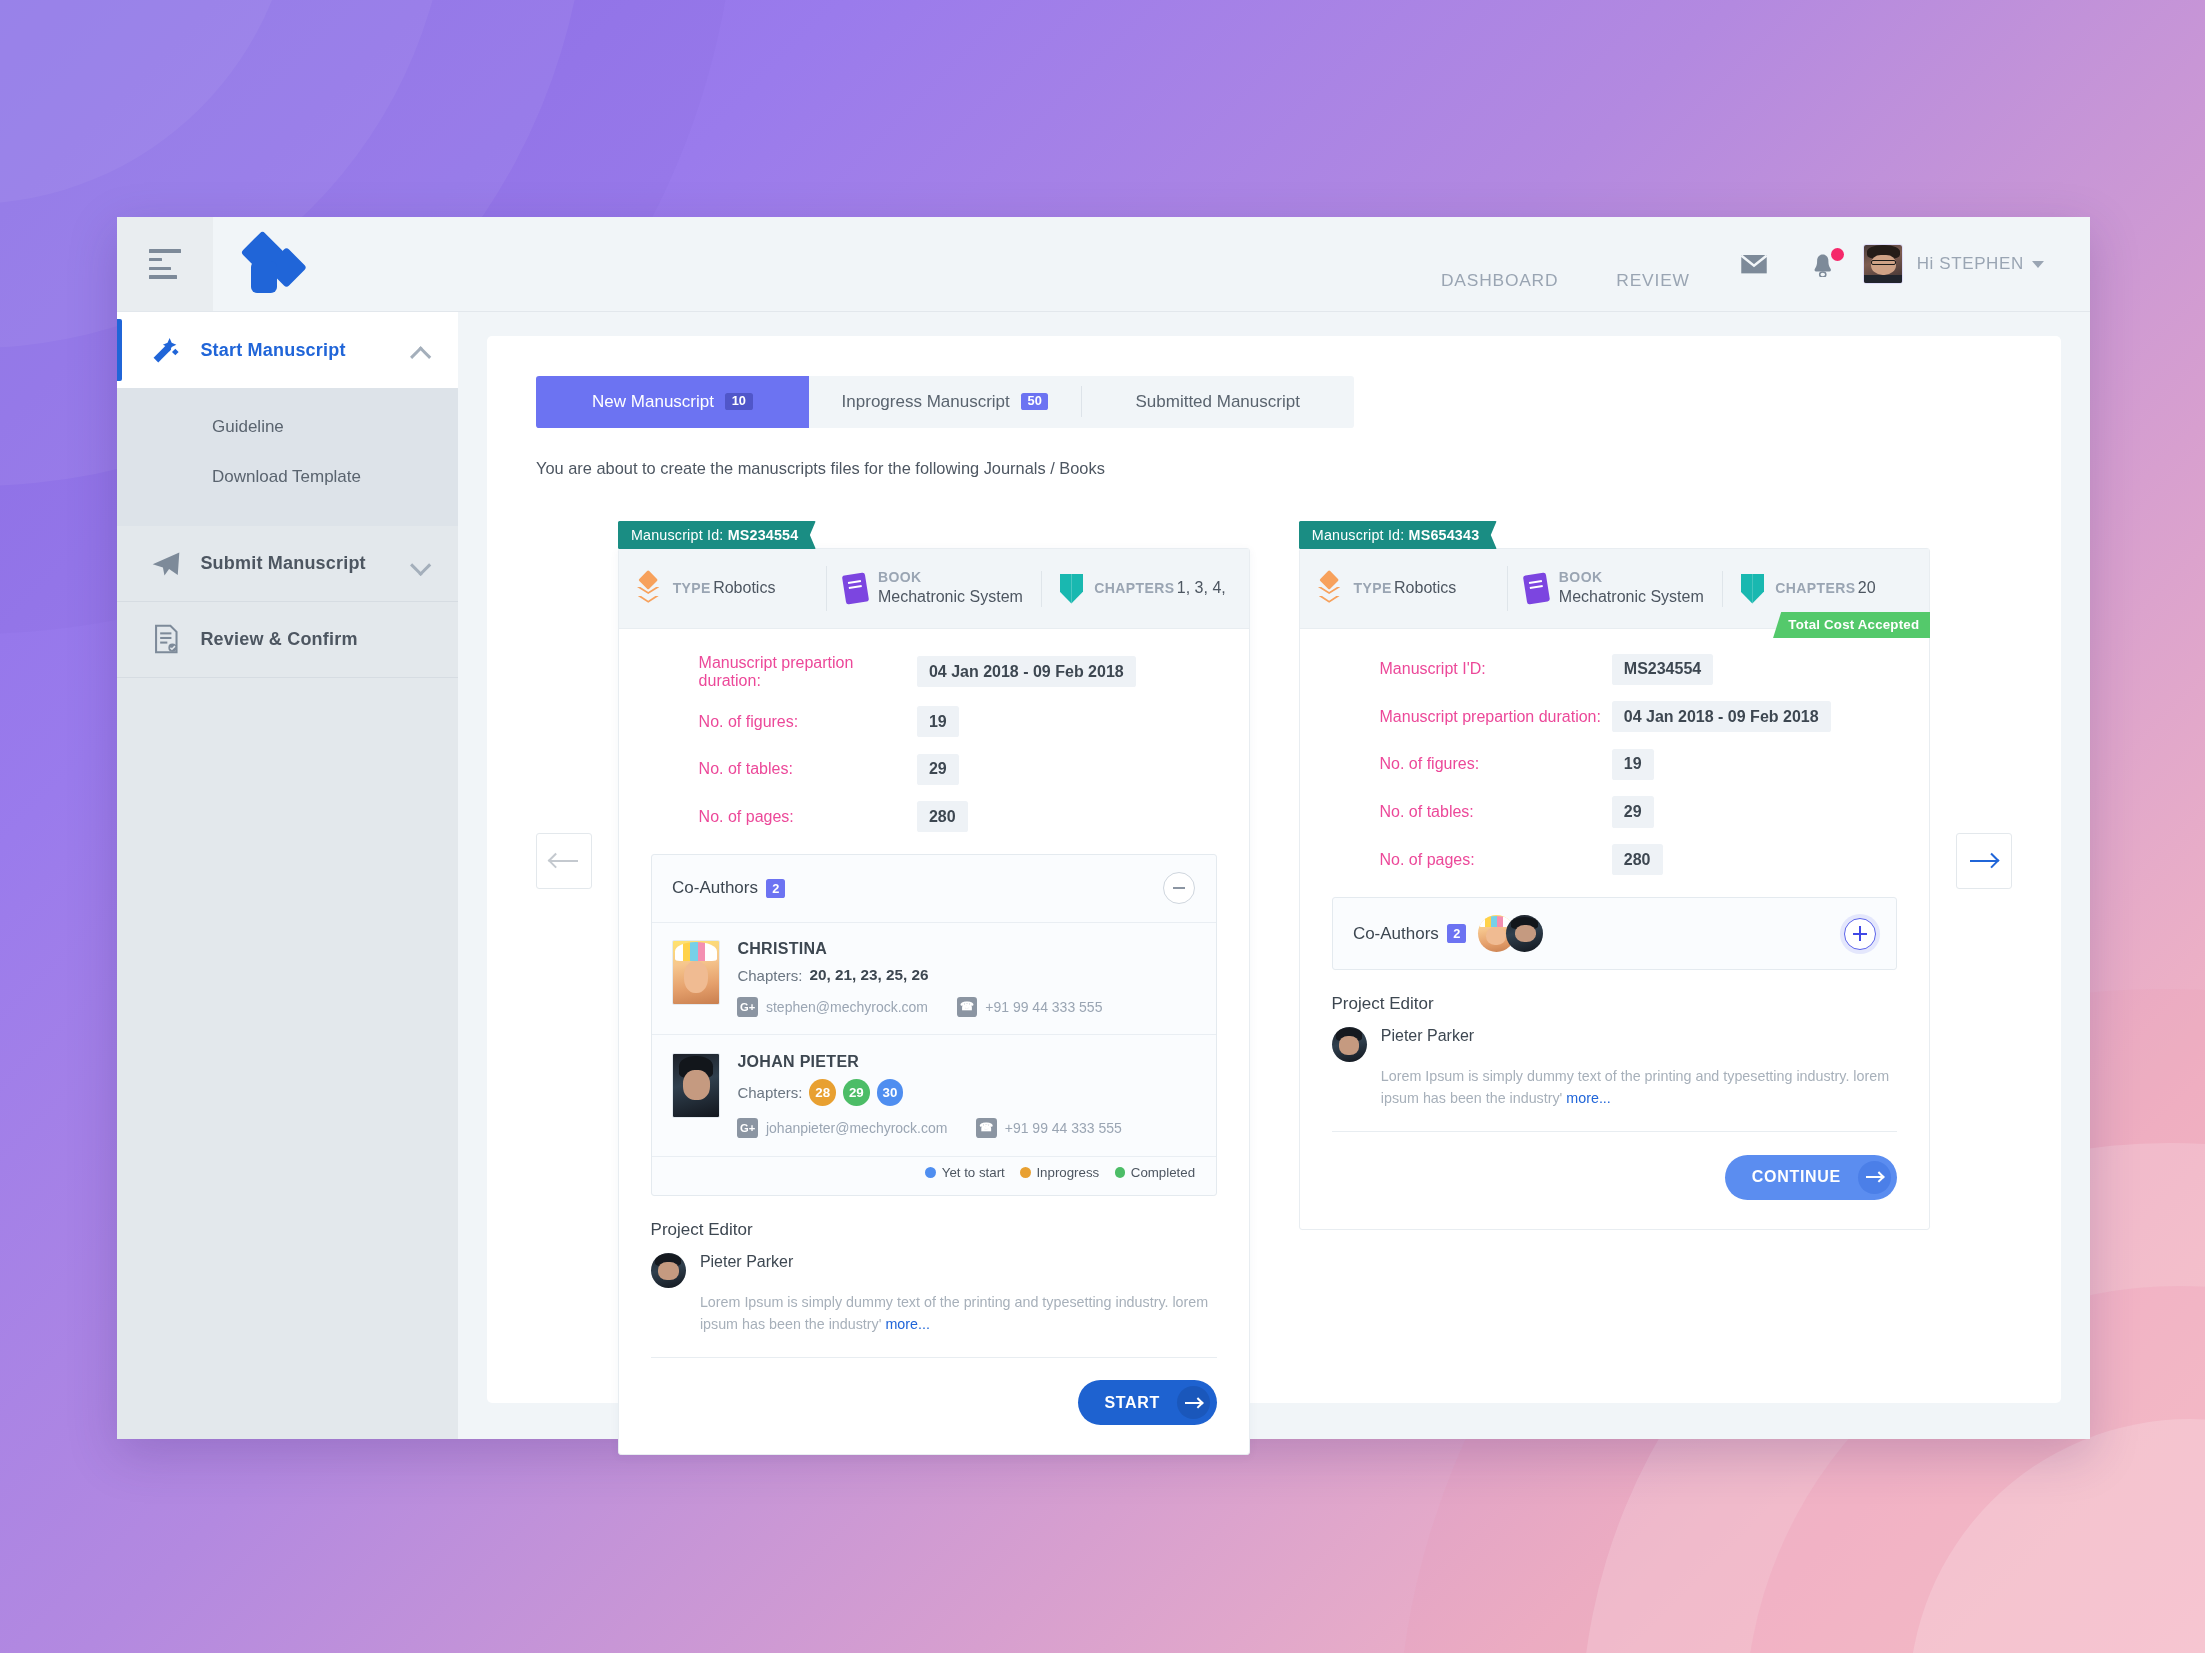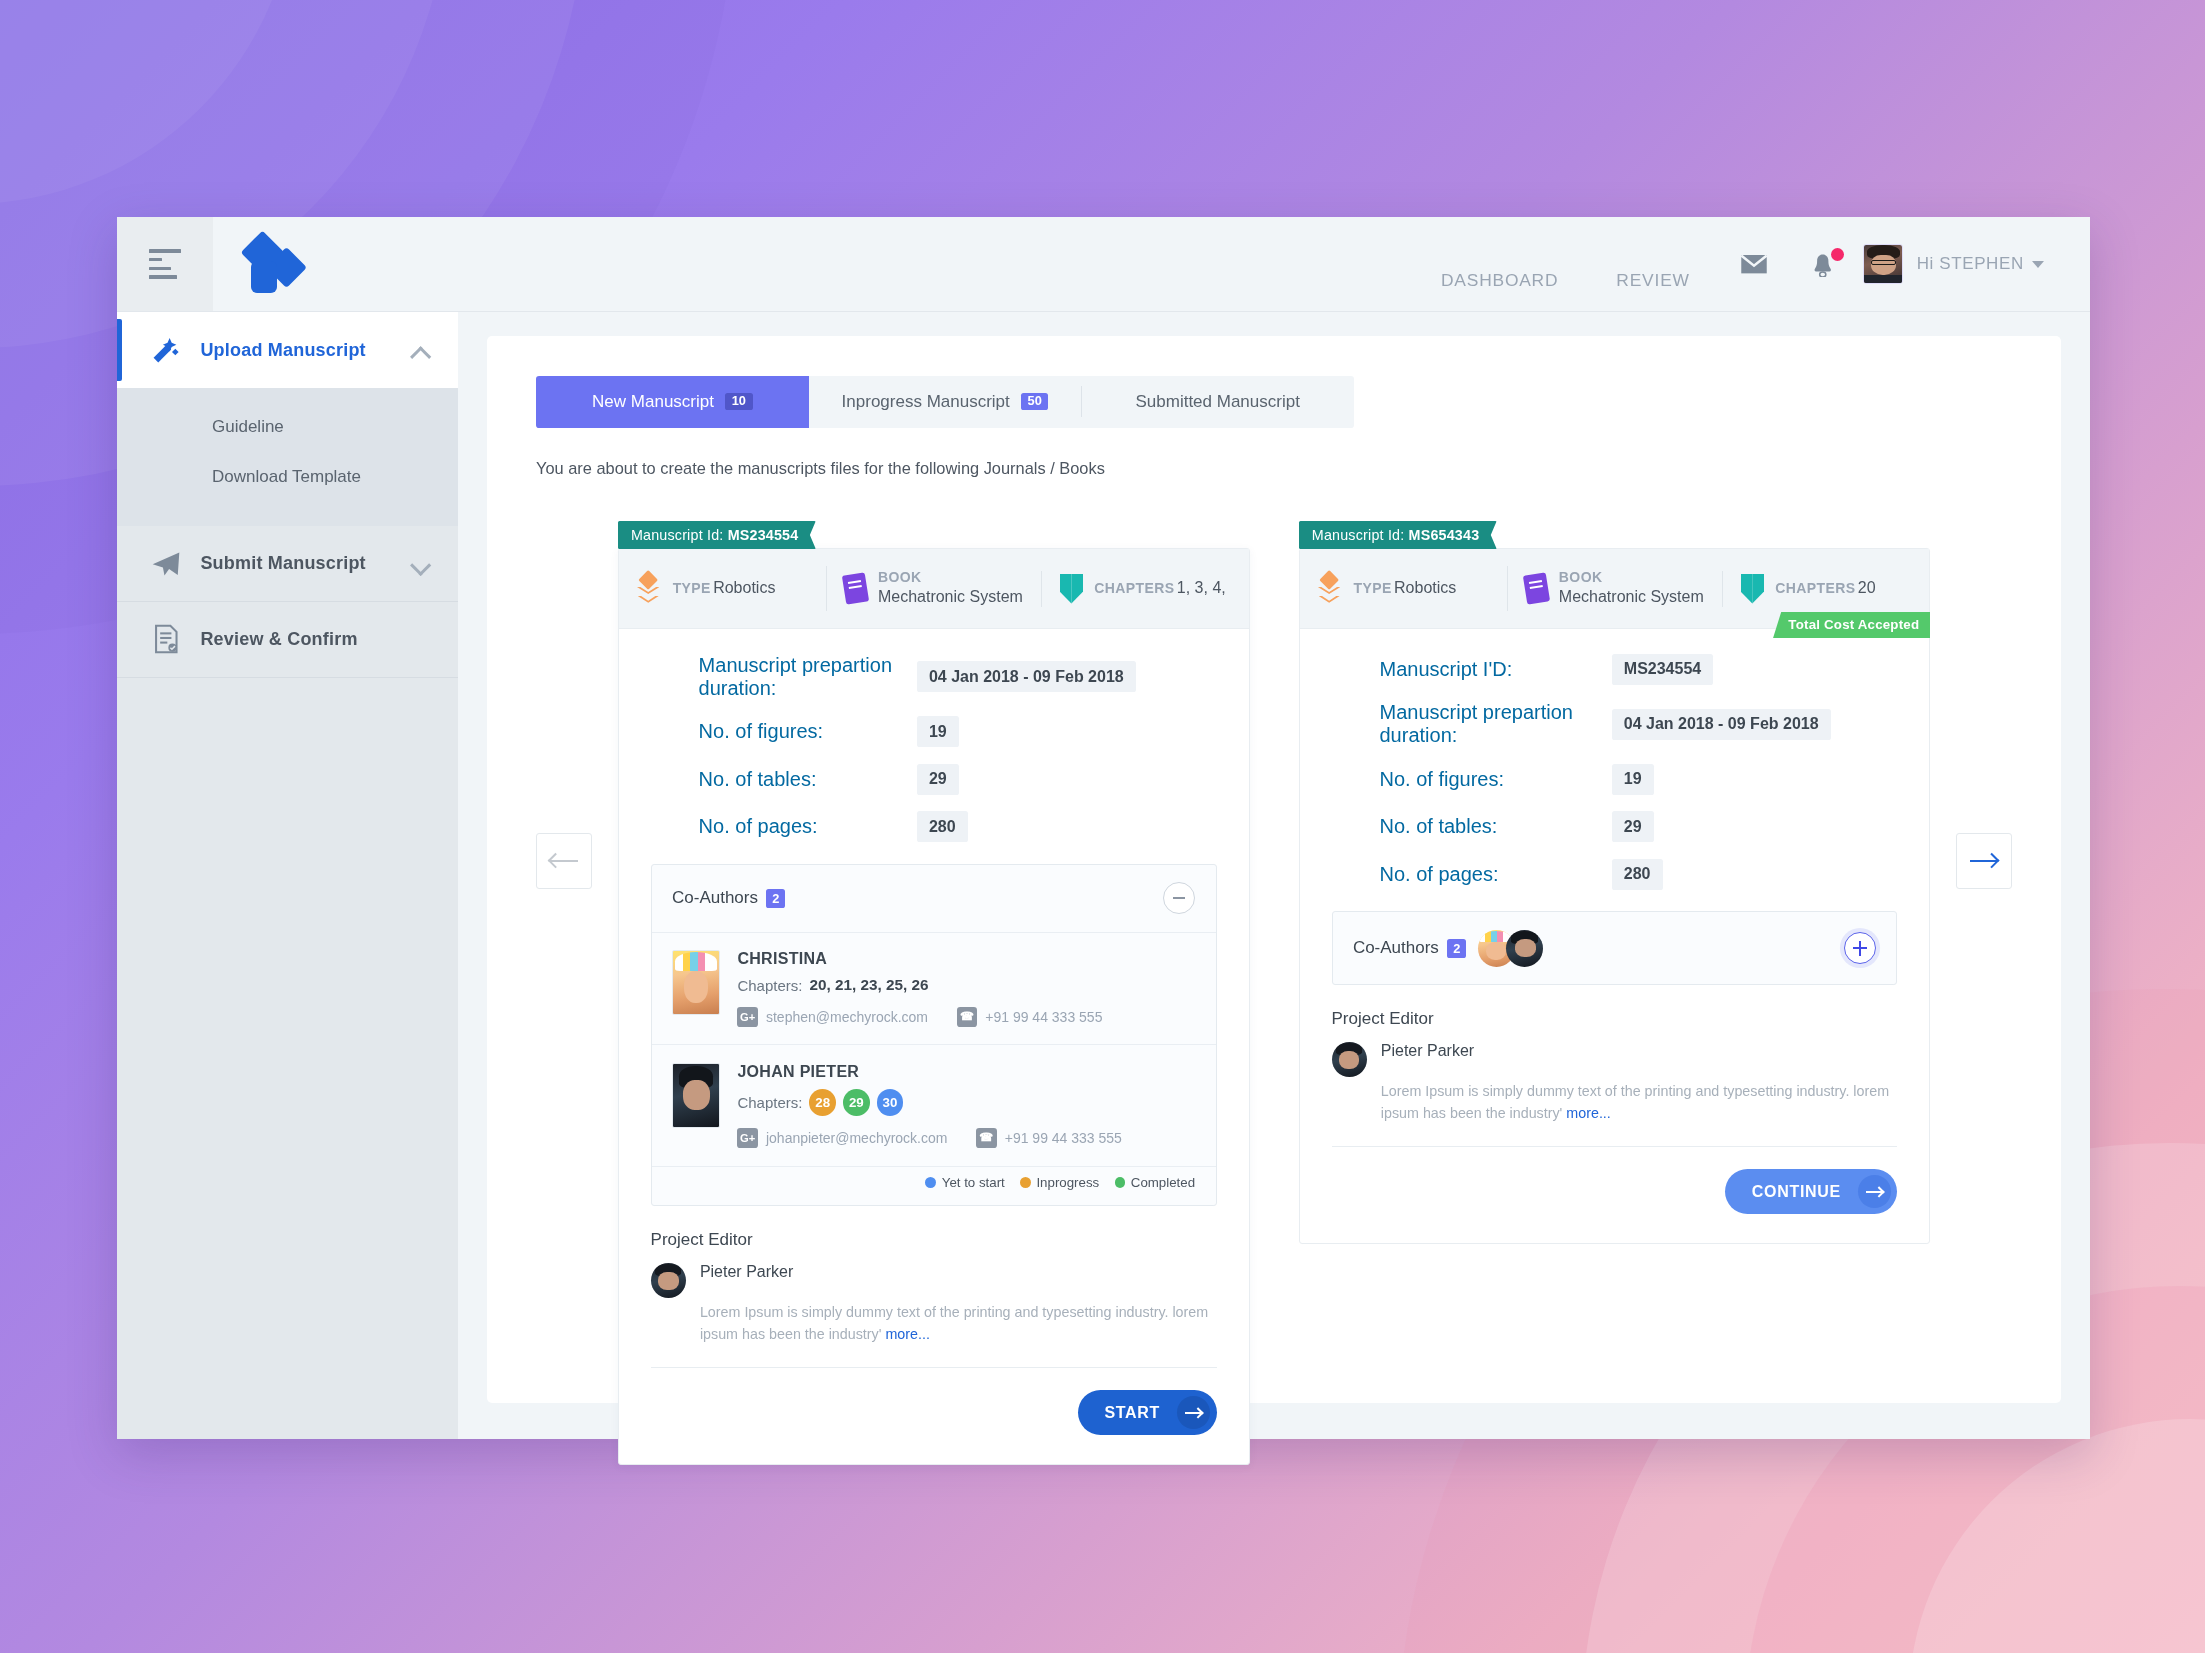--- a/index.html
+++ b/index.html
@@ -157,21 +157,21 @@
   .ico-type i:nth-child(3){ top:23px; }
   .ico-book { width:22.5px; height:29px; flex:0 0 22.5px; background:#7c45e0; border-radius:2.6px; transform: rotate(-9deg); position:relative; }
   .ico-book::after{ content:''; position:absolute; left:4.6px; top:6.6px; width:13.3px; height:2px; background:#fff; box-shadow: 0 5.1px 0 #fff; }
   .ico-chap { width:23.5px; height:30px; flex:0 0 23.5px; position:relative; }
   .ico-chap::before { content:''; position:absolute; inset:0; background:#19b8b0; clip-path: polygon(0 0, 50% 0, 50% 100%, 0 60%); }
   .ico-chap::after { content:''; position:absolute; inset:0; background:#19b8b0; clip-path: polygon(50% 0, 100% 0, 100% 60%, 50% 100%); }
 
   .ms-body { padding: 24.5px 32px 29px 32px; position: relative; }
   .frow { display: flex; align-items: center; margin-bottom: 16.4px; }
   .frow:last-of-type { margin-bottom: 0; }
-  .flabel { font-size: 20px; color: #0369a1; width: 266px; flex: 0 0 266px; padding-left: 48px; }
+  .flabel { font-size: 16px; color: #ec4899; width: 266px; flex: 0 0 266px; padding-left: 48px; }
   .flabel.wide { width: 280px; flex: 0 0 280px; }
   .fvalue { background: #eef2f6; border-radius: 2.6px; padding: 6.6px 12.3px; font-size: 16px; font-weight: bold; color: #3d4751; display: inline-block; }
 
   
   .cost-badge {
     position: absolute; right: -1px; top: -17.4px;
     background: #54c96b; color: #fff; font-size: 13.3px; font-weight: bold;
     padding: 5.6px 11.2px 5.6px 15.3px;
     clip-path: polygon(8.2px 0, 100% 0, 100% 100%, 0 100%);
     letter-spacing: 0.2px;
@@ -322,21 +322,21 @@
 
     <div class="sidebar">
       <div class="side-item active">
         <span class="side-ico">
           <svg width="30" height="30" viewBox="0 0 58 58">
             <path d="M5 44 L30 19 l9 9 L14 53 z" fill="#2065d8"></path>
             <path d="M36 6 l4 9 9 4 -9 4 -4 9 -4-9 -9-4 9-4 z" fill="#2065d8"></path>
             <rect x="43" y="28" width="9" height="9" fill="#2065d8" transform="rotate(45 47 32)"></rect>
           </svg>
         </span>
-        <span class="side-label">Upload Manuscript</span>
+        <span class="side-label">Start Manuscript</span>
         <span class="chev up"></span>
       </div>
       <div class="sub-list">
         <div class="sub-item">Guideline</div>
         <div class="sub-item">Download Template</div>
       </div>
 
 
       <div class="side-item">
         <span class="side-ico">

